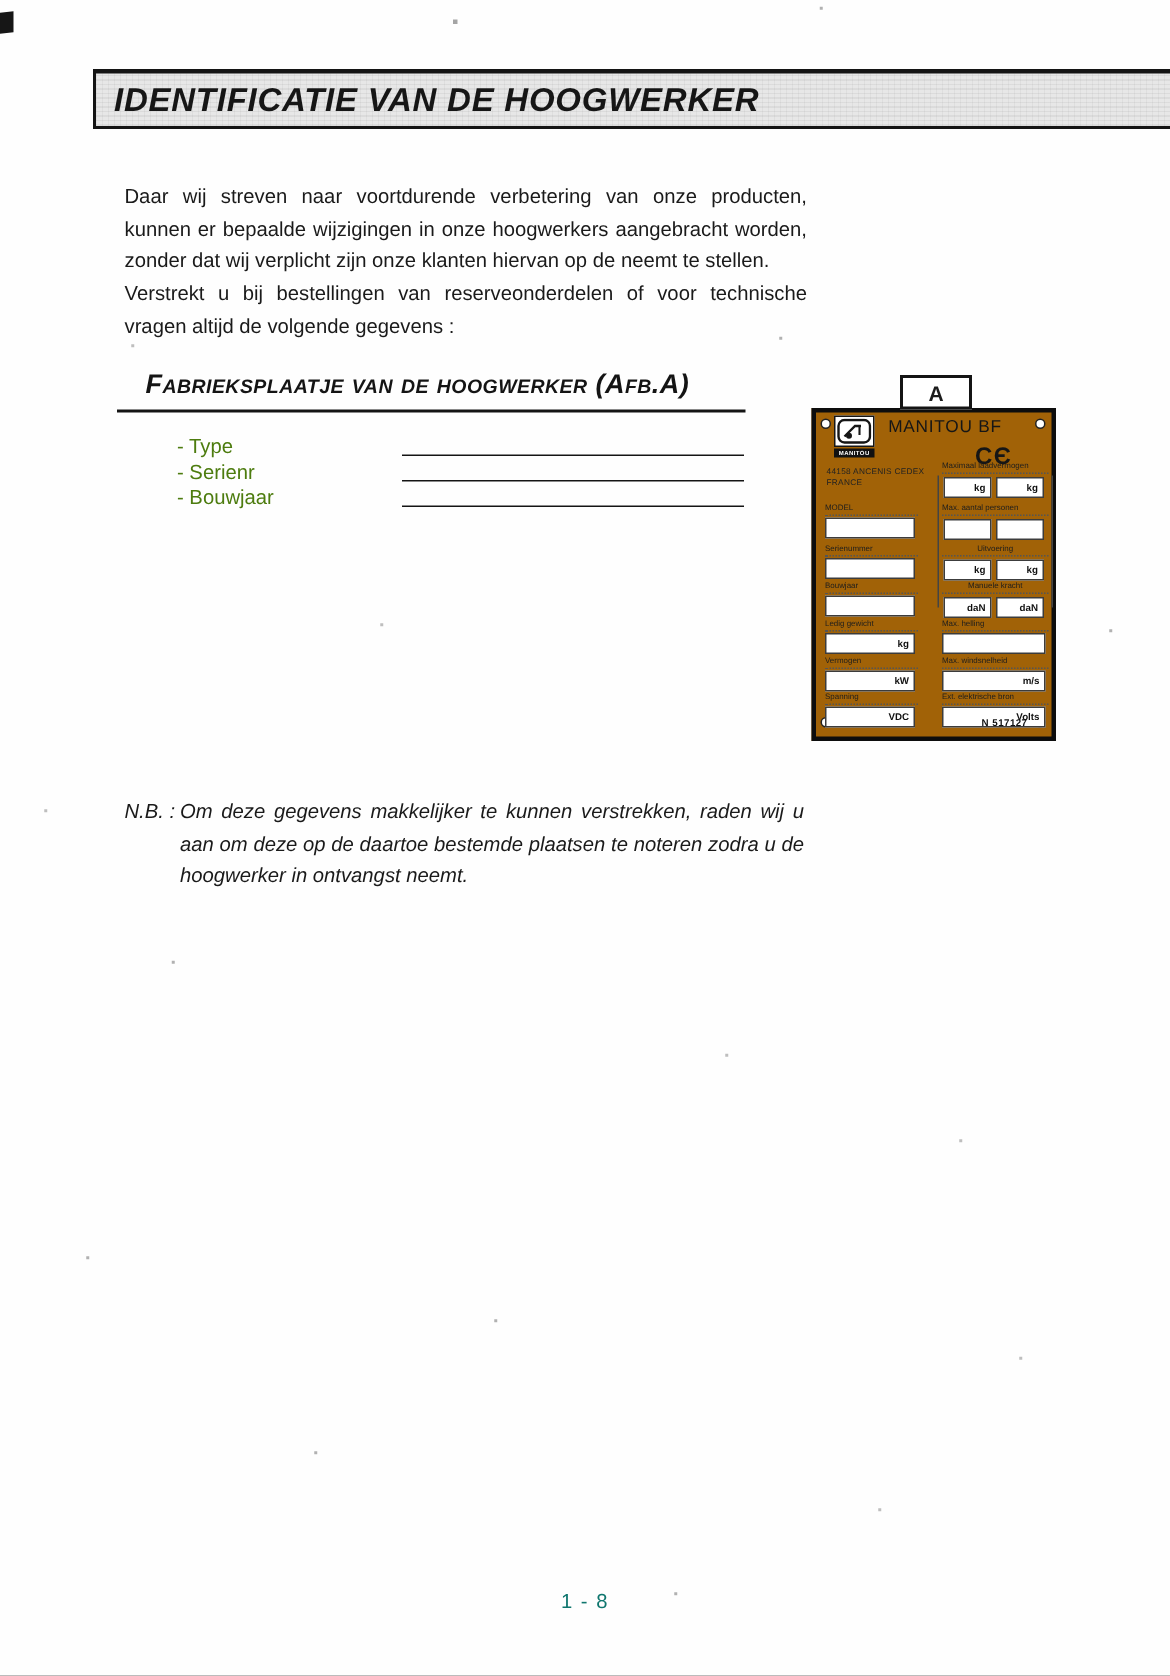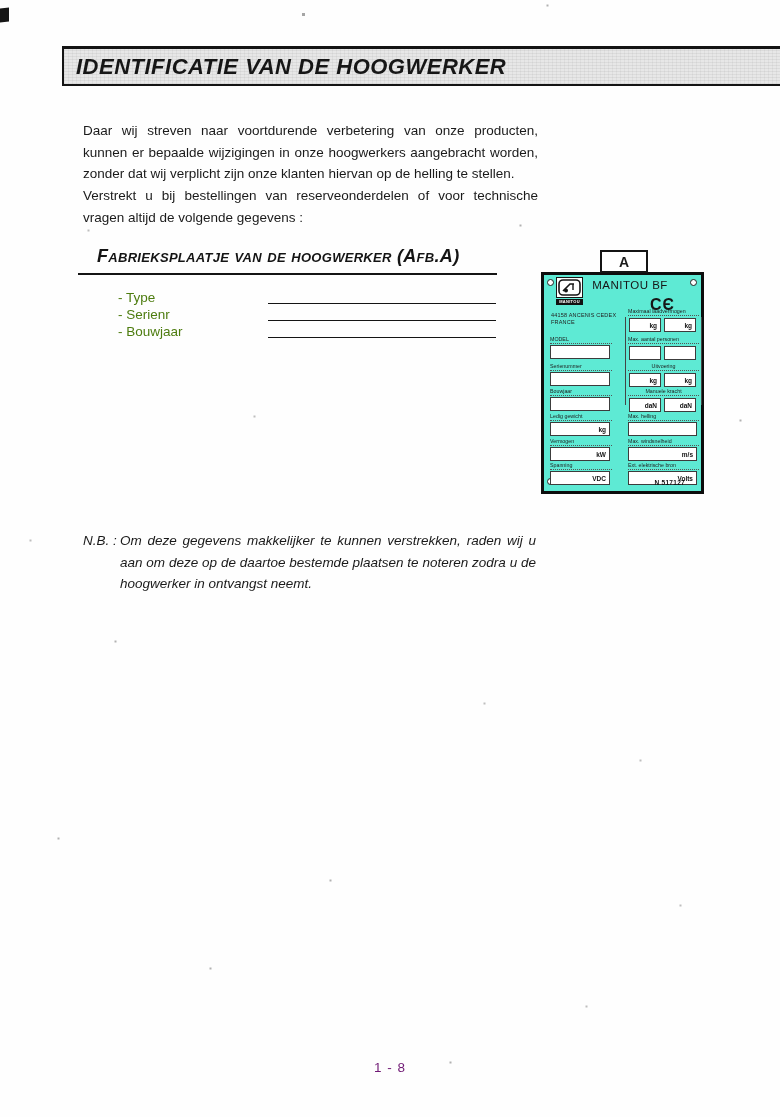--- a/index.html
+++ b/index.html
@@ -80,21 +80,21 @@
   .fig-label-box {
     position: absolute; left: 600px; top: 250px;
     width: 48px; height: 23px;
     border: 2px solid #141414; background: #fff;
     display: flex; align-items: center; justify-content: center;
     font-size: 14px; font-weight: bold; z-index: 2;
   }
   .plate {
     position: absolute; left: 541px; top: 272px;
     width: 163px; height: 222px;
-    border: 3px solid #0d0d0d; background: #5eead4;
+    border: 3px solid #0d0d0d; background: #a16207;
   }
   .hole {
     position: absolute; width: 7px; height: 7px;
     border: 1px solid #222; border-radius: 50%; background: #fff;
   }
   .hole.tl { left: 3px; top: 4px; }
   .hole.tr { right: 4px; top: 4px; }
   .hole.bl { left: 3px; bottom: 6px; }
   .hole.br { right: 4px; bottom: 6px; }
   .logo {
@@ -156,35 +156,35 @@
     position: absolute; left: 83px; top: 530px; width: 453px;
     font-size: 13.5px; line-height: 21.5px; font-style: italic;
     text-align: justify; padding-left: 37px; color: #1a1a1a;
   }
   .nb-prefix {
     position: absolute; left: 0; top: 0;
     font-weight: normal; font-style: italic; white-space: nowrap;
   }
   .page-number {
     position: absolute; left: 0; top: 1060px; width: 780px;
-    text-align: center; font-size: 13.5px; color: #701a75; letter-spacing: 1px;
+    text-align: center; font-size: 13.5px; color: #0f766e; letter-spacing: 1px;
   }
 </style>
 </head>
 <body>
 
 <div class="page">
   <div class="corner-mark"></div>
   <div class="speckles"></div>
 
   <div class="title-bar">
     <h1>IDENTIFICATIE VAN DE HOOGWERKER</h1>
   </div>
 
-  <p class="para p1">Daar wij streven naar voortdurende verbetering van onze producten, kunnen er bepaalde wijzigingen in onze hoogwerkers aangebracht worden, zonder dat wij verplicht zijn onze klanten hiervan op de helling te stellen.</p>
+  <p class="para p1">Daar wij streven naar voortdurende verbetering van onze producten, kunnen er bepaalde wijzigingen in onze hoogwerkers aangebracht worden, zonder dat wij verplicht zijn onze klanten hiervan op de neemt te stellen.</p>
   <p class="para p2">Verstrekt u bij bestellingen van reserveonderdelen of voor technische vragen altijd de volgende gegevens :</p>
 
   <div class="section-heading">Fabrieksplaatje van de hoogwerker (Afb.A)</div>
   <div class="section-underline"></div>
 
   <div class="field-row" style="top:289px">
     <div class="flabel">- Type</div>
     <div class="fill-line"></div>
   </div>
   <div class="field-row" style="top:306px">

